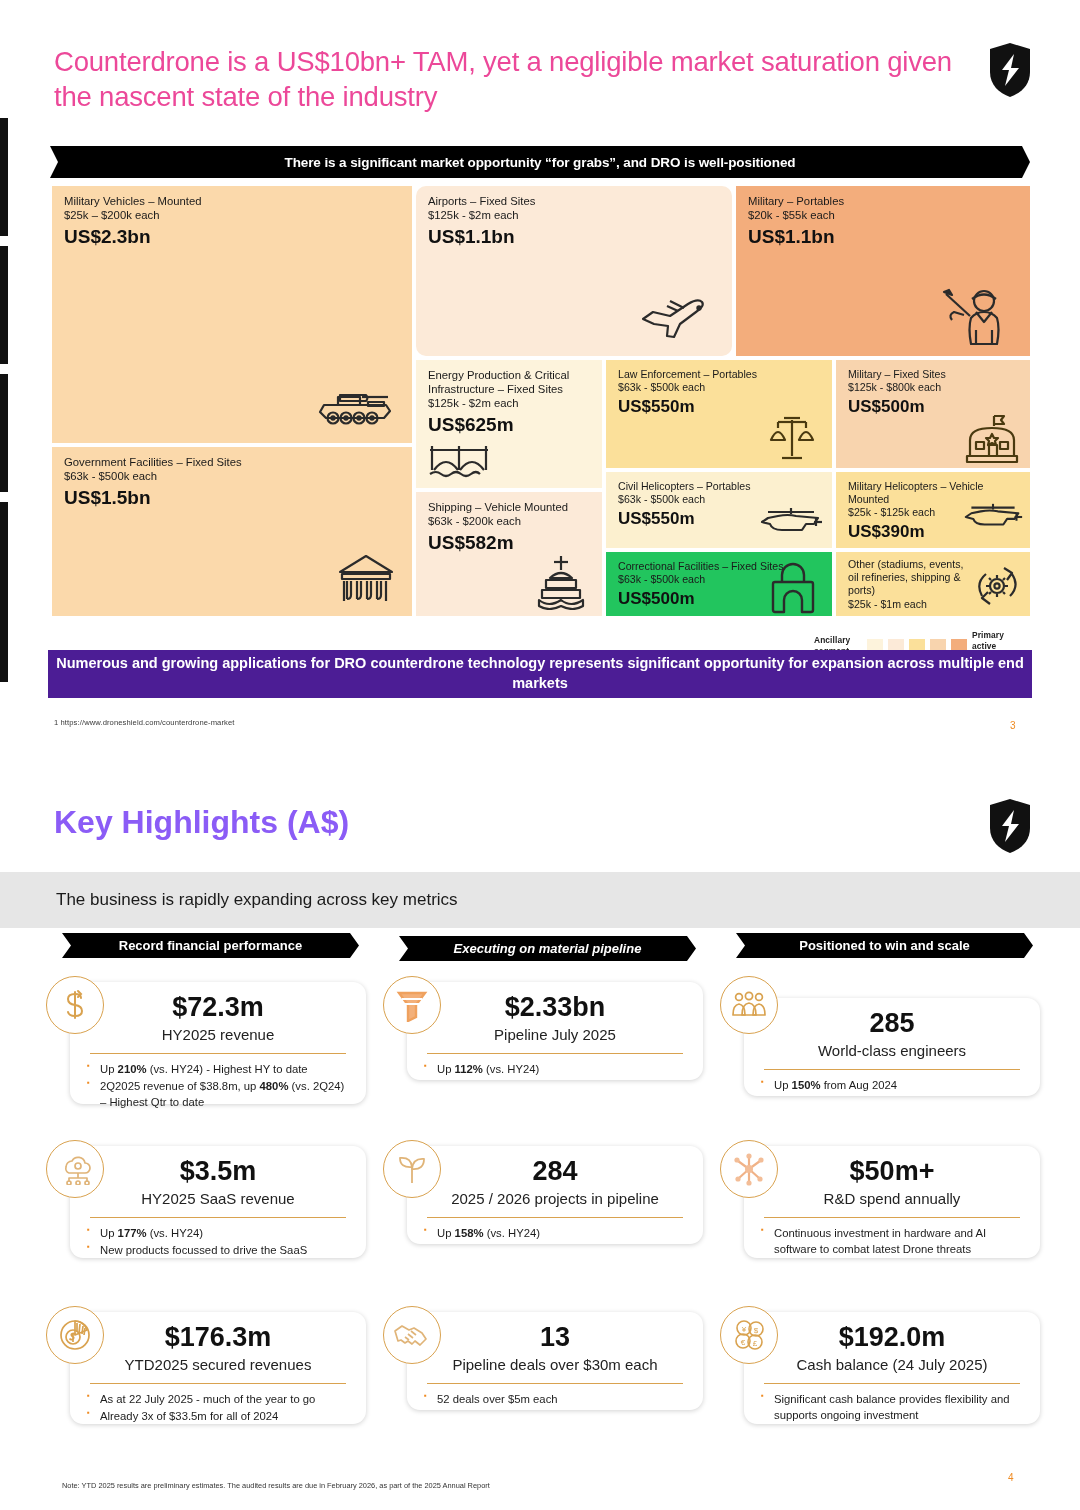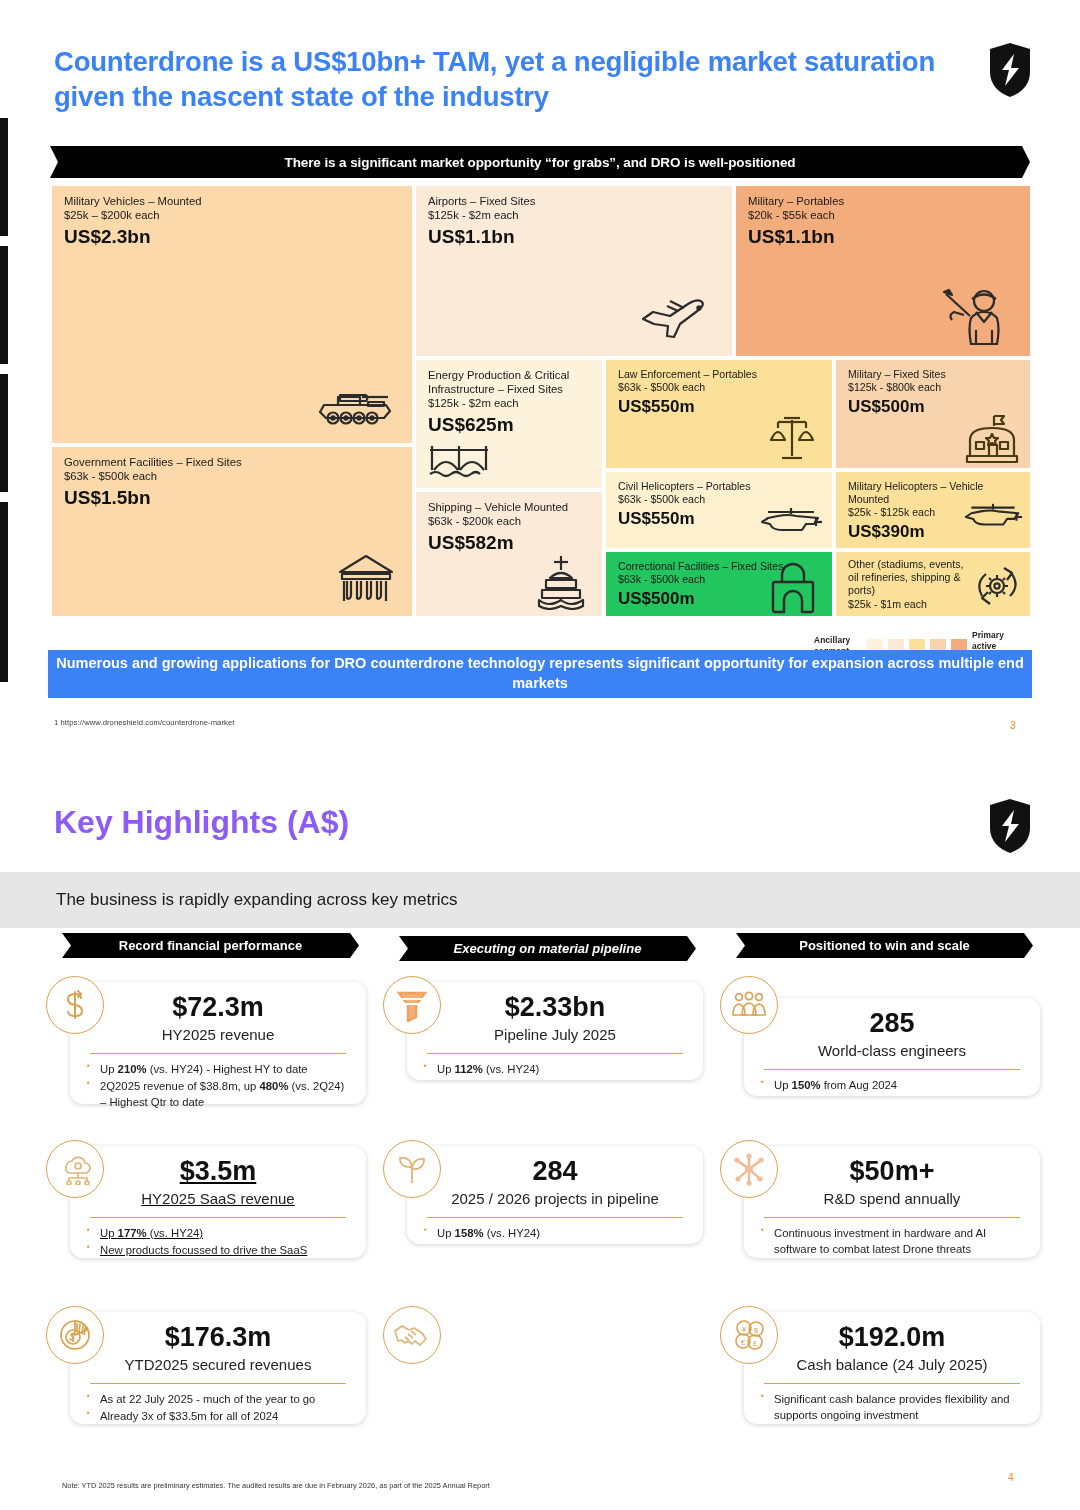--- a/index.html
+++ b/index.html
@@ -11,22 +11,22 @@
   body { width: 1080px; height: 1510px; position: relative; overflow: hidden; }
 
   
   .edge-tick { position: absolute; left: 0; width: 8px; background: #111; }
 
   
   .slide1 { position: absolute; left: 0; top: 0; width: 1080px; height: 750px; }
 
   .s1-title {
     position: absolute; left: 54px; top: 44px; width: 930px;
-    font-size: 27.5px; font-weight: bold; line-height: 1.28;
-    color: #3b82f6; letter-spacing: -0.2px;
+    font-size: 27.5px; font-weight: normal; line-height: 1.28;
+    color: #ec4899; letter-spacing: -0.2px;
   }
 
   .logo-shield { position: absolute; width: 44px; height: 56px; }
   .logo-shield svg { width: 100%; height: 100%; display: block; }
 
   .ribbon {
     position: absolute; left: 50px; top: 146px; width: 980px; height: 32px;
     background: #000;
     clip-path: polygon(0 0, 972px 0, 980px 16px, 972px 32px, 0 32px, 8px 16px);
     display: flex; align-items: center; justify-content: center;
@@ -53,21 +53,21 @@
 
   
   .tm-legend {
     position: absolute; right: 2px; top: 444px; display: flex; align-items: center; gap: 5px;
   }
   .tm-legend .lg-txt { font-size: 8.4px; font-weight: bold; color: #222; line-height: 1.25; letter-spacing: .1px; }
   .tm-legend .sw { width: 16px; height: 13px; }
 
   .banner {
     position: absolute; left: 48px; top: 650px; width: 984px; height: 48px;
-    background: #3b82f6; display: flex; align-items: center; justify-content: center;
+    background: #4c1d95; display: flex; align-items: center; justify-content: center;
     text-align: center;
   }
   .banner span {
     color: #fff; font-size: 14.5px; font-weight: bold; line-height: 1.35;
   }
   .s1-foot {
     position: absolute; left: 54px; top: 718px; font-size: 7.6px; color: #3a3a3a; letter-spacing: .1px;
   }
   .pagenum { position: absolute; font-size: 10px; color: #ef8b22; }
 
@@ -178,21 +178,21 @@
       <div class="ic" style="right:16px;bottom:12px;">
         <svg width="60" height="52" viewBox="0 0 60 52" fill="none" stroke="#2b2b2b" stroke-width="2.2" stroke-linejoin="round">
           <path d="M4 20 L30 4 L56 20 Z"></path>
           <rect x="6" y="22" width="48" height="5"></rect>
           <path d="M11 29 v18 M11 47 q4 0 4 -4 v-14 M21 29 v18 M21 47 q4 0 4 -4 v-14 M31 29 v18 M31 47 q4 0 4 -4 v-14 M41 29 v18 M41 47 q4 0 4 -4 v-14"></path>
           <path d="M8 29 v20 M50 29 v20"></path>
         </svg>
       </div>
     </div>
 
-    <div class="cell" style="left:364px;top:0;width:316px;height:170px;background:#fcead8;">
+    <div class="cell" style="left:364px;top:0;width:316px;height:170px;background:#fcead8;border-radius:10px;">
       <div class="c-name">Airports – Fixed Sites</div>
       <div class="c-range">$125k - $2m each</div>
       <div class="c-val">US$1.1bn</div>
       <div class="ic" style="right:22px;bottom:16px;">
         <svg width="70" height="48" viewBox="0 0 70 48" fill="none" stroke="#2b2b2b" stroke-width="2.2" stroke-linejoin="round">
           <path d="M3 27 L13 20 L30 24 L48 12 q10 -6 14 -2 q3 4 -6 10 L40 32 L34 45 L27 44 L28 34 L14 32 Z"></path>
           <path d="M30 9 L44 16"></path>
             <path d="M27 14 L38 19"></path>
           <circle cx="59" cy="16" r="1.6" fill="#2b2b2b"></circle>
         </svg>
@@ -437,21 +437,21 @@
   <div class="badge" style="left:46px;top:380px;">
     <svg width="36" height="32" viewBox="0 0 36 32" fill="none" stroke="#e0b478" stroke-width="1.7" stroke-linejoin="round">
       <path d="M9 14 a6 6 0 0 1 6 -6 a7 7 0 0 1 13 2 a5 5 0 0 1 0 10 H12 a5 5 0 0 1 -3 -6 z"></path>
       <circle cx="21" cy="13" r="3"></circle>
       <path d="M21 20 v5 M21 25 h-9 v4 M21 25 h9 v4"></path>
       <circle cx="12" cy="30" r="2"></circle>
         <circle cx="30" cy="30" r="2"></circle>
         <circle cx="21" cy="30" r="2"></circle>
     </svg>
   </div>
-  <div class="card" style="left:70px;top:386px;width:296px;height:112px;text-decoration:underline;">
+  <div class="card" style="left:70px;top:386px;width:296px;height:112px;">
     <div class="big">$3.5m</div>
     <div class="lbl">HY2025 SaaS revenue</div>
     <hr>
     <ul>
       <li>Up <b>177%</b> (vs. HY24)</li>
       <li>New products focussed to drive the SaaS</li>
     </ul>
   </div>
 
   <div class="badge" style="left:383px;top:380px;">
@@ -509,20 +509,28 @@
       <li>Already 3x of $33.5m for all of 2024</li>
     </ul>
   </div>
 
   <div class="badge" style="left:383px;top:546px;">
     <svg width="38" height="26" viewBox="0 0 38 26" fill="none" stroke="#e0b478" stroke-width="1.7" stroke-linejoin="round">
       <path d="M2 9 L9 4 l7 4 l5 -2 l8 5 l4 6 l-6 6 l-5 -4 l-3 3 l-4 -3 l-3 2 l-4 -3 l-3 1 z"></path>
       <path d="M12 15 l4 3 M15 12 l5 4 M18 9 l5 4"></path>
     </svg>
   </div>
+  <div class="card" style="left:407px;top:552px;width:296px;height:98px;">
+    <div class="big">13</div>
+    <div class="lbl">Pipeline deals over $30m each</div>
+    <hr>
+    <ul>
+      <li>52 deals over $5m each</li>
+    </ul>
+  </div>
 
   <div class="badge" style="left:720px;top:546px;">
     <svg width="34" height="34" viewBox="0 0 34 34" fill="none" stroke="#d9a24f" stroke-width="1.6">
       <circle cx="12" cy="10" r="7"></circle>
         <circle cx="24" cy="11" r="7"></circle>
       <circle cx="11" cy="23" r="7"></circle>
         <circle cx="23" cy="24" r="7"></circle>
       <text x="12" y="13.5" font-size="8" fill="#d9a24f" stroke="none" text-anchor="middle" font-family="Liberation Sans, sans-serif">¥</text>
       <text x="24" y="14.5" font-size="8" fill="#d9a24f" stroke="none" text-anchor="middle" font-family="Liberation Sans, sans-serif">$</text>
       <text x="11" y="26.5" font-size="8" fill="#d9a24f" stroke="none" text-anchor="middle" font-family="Liberation Sans, sans-serif">€</text>

